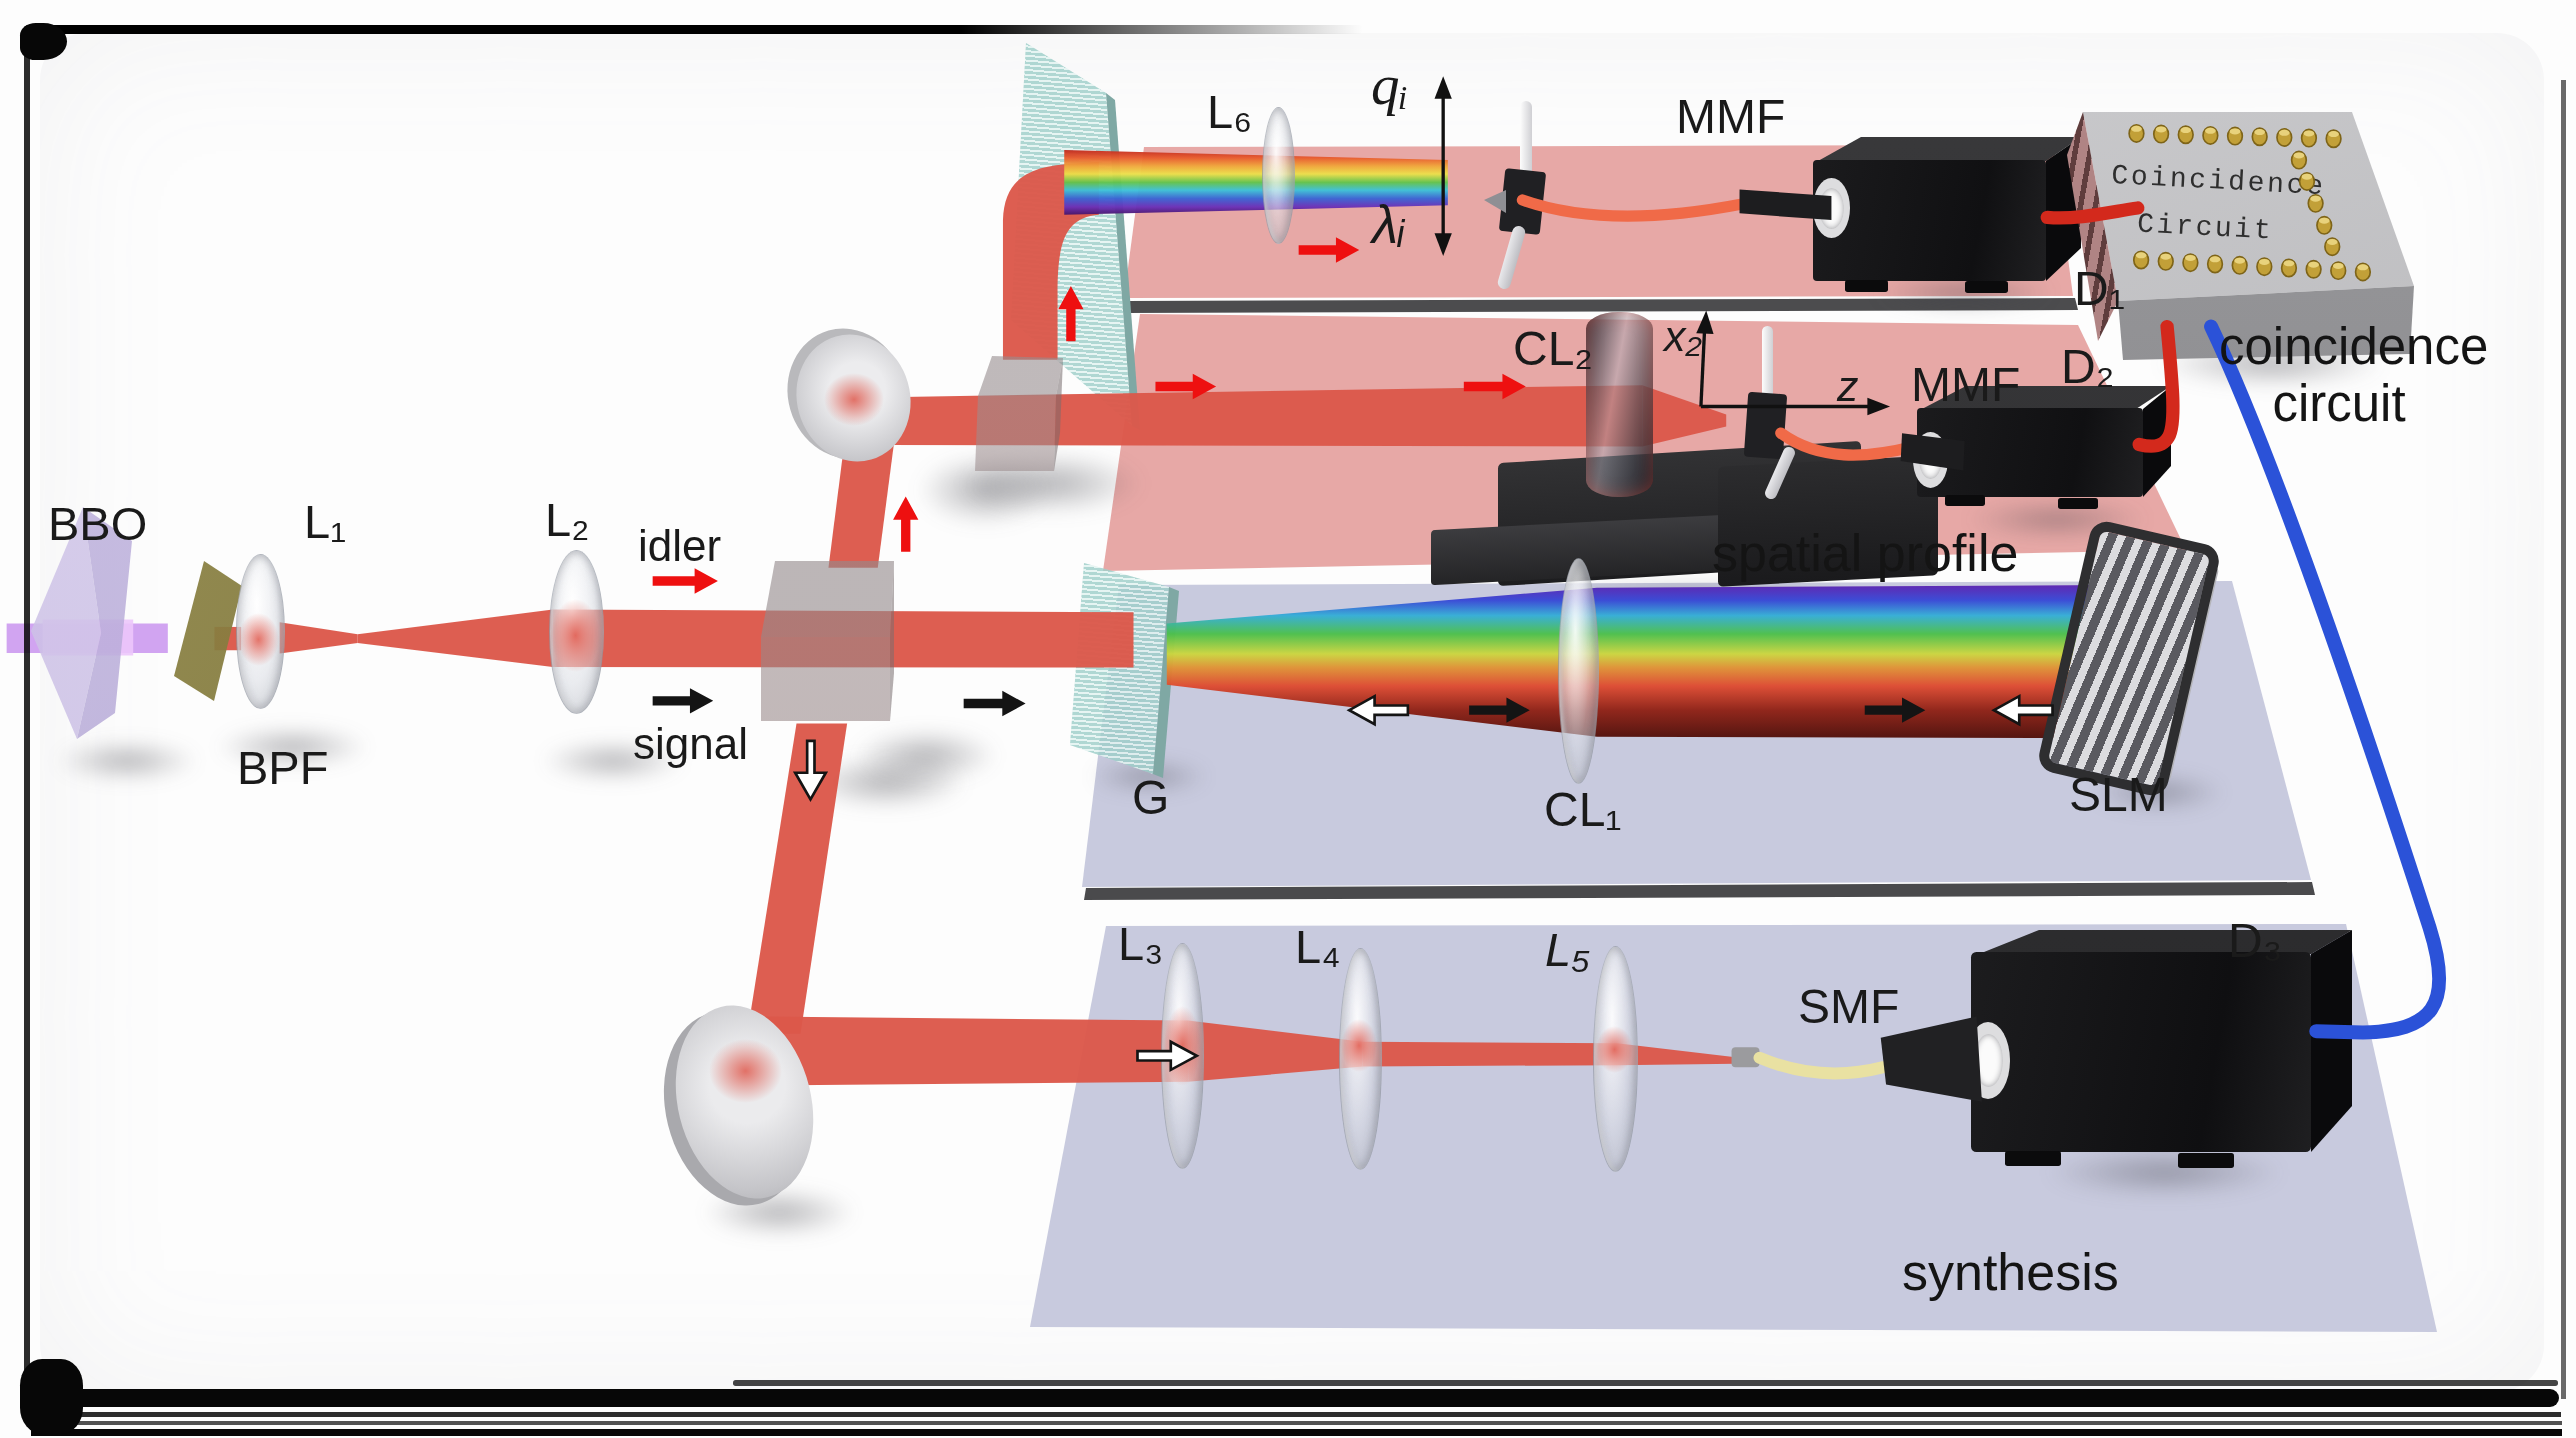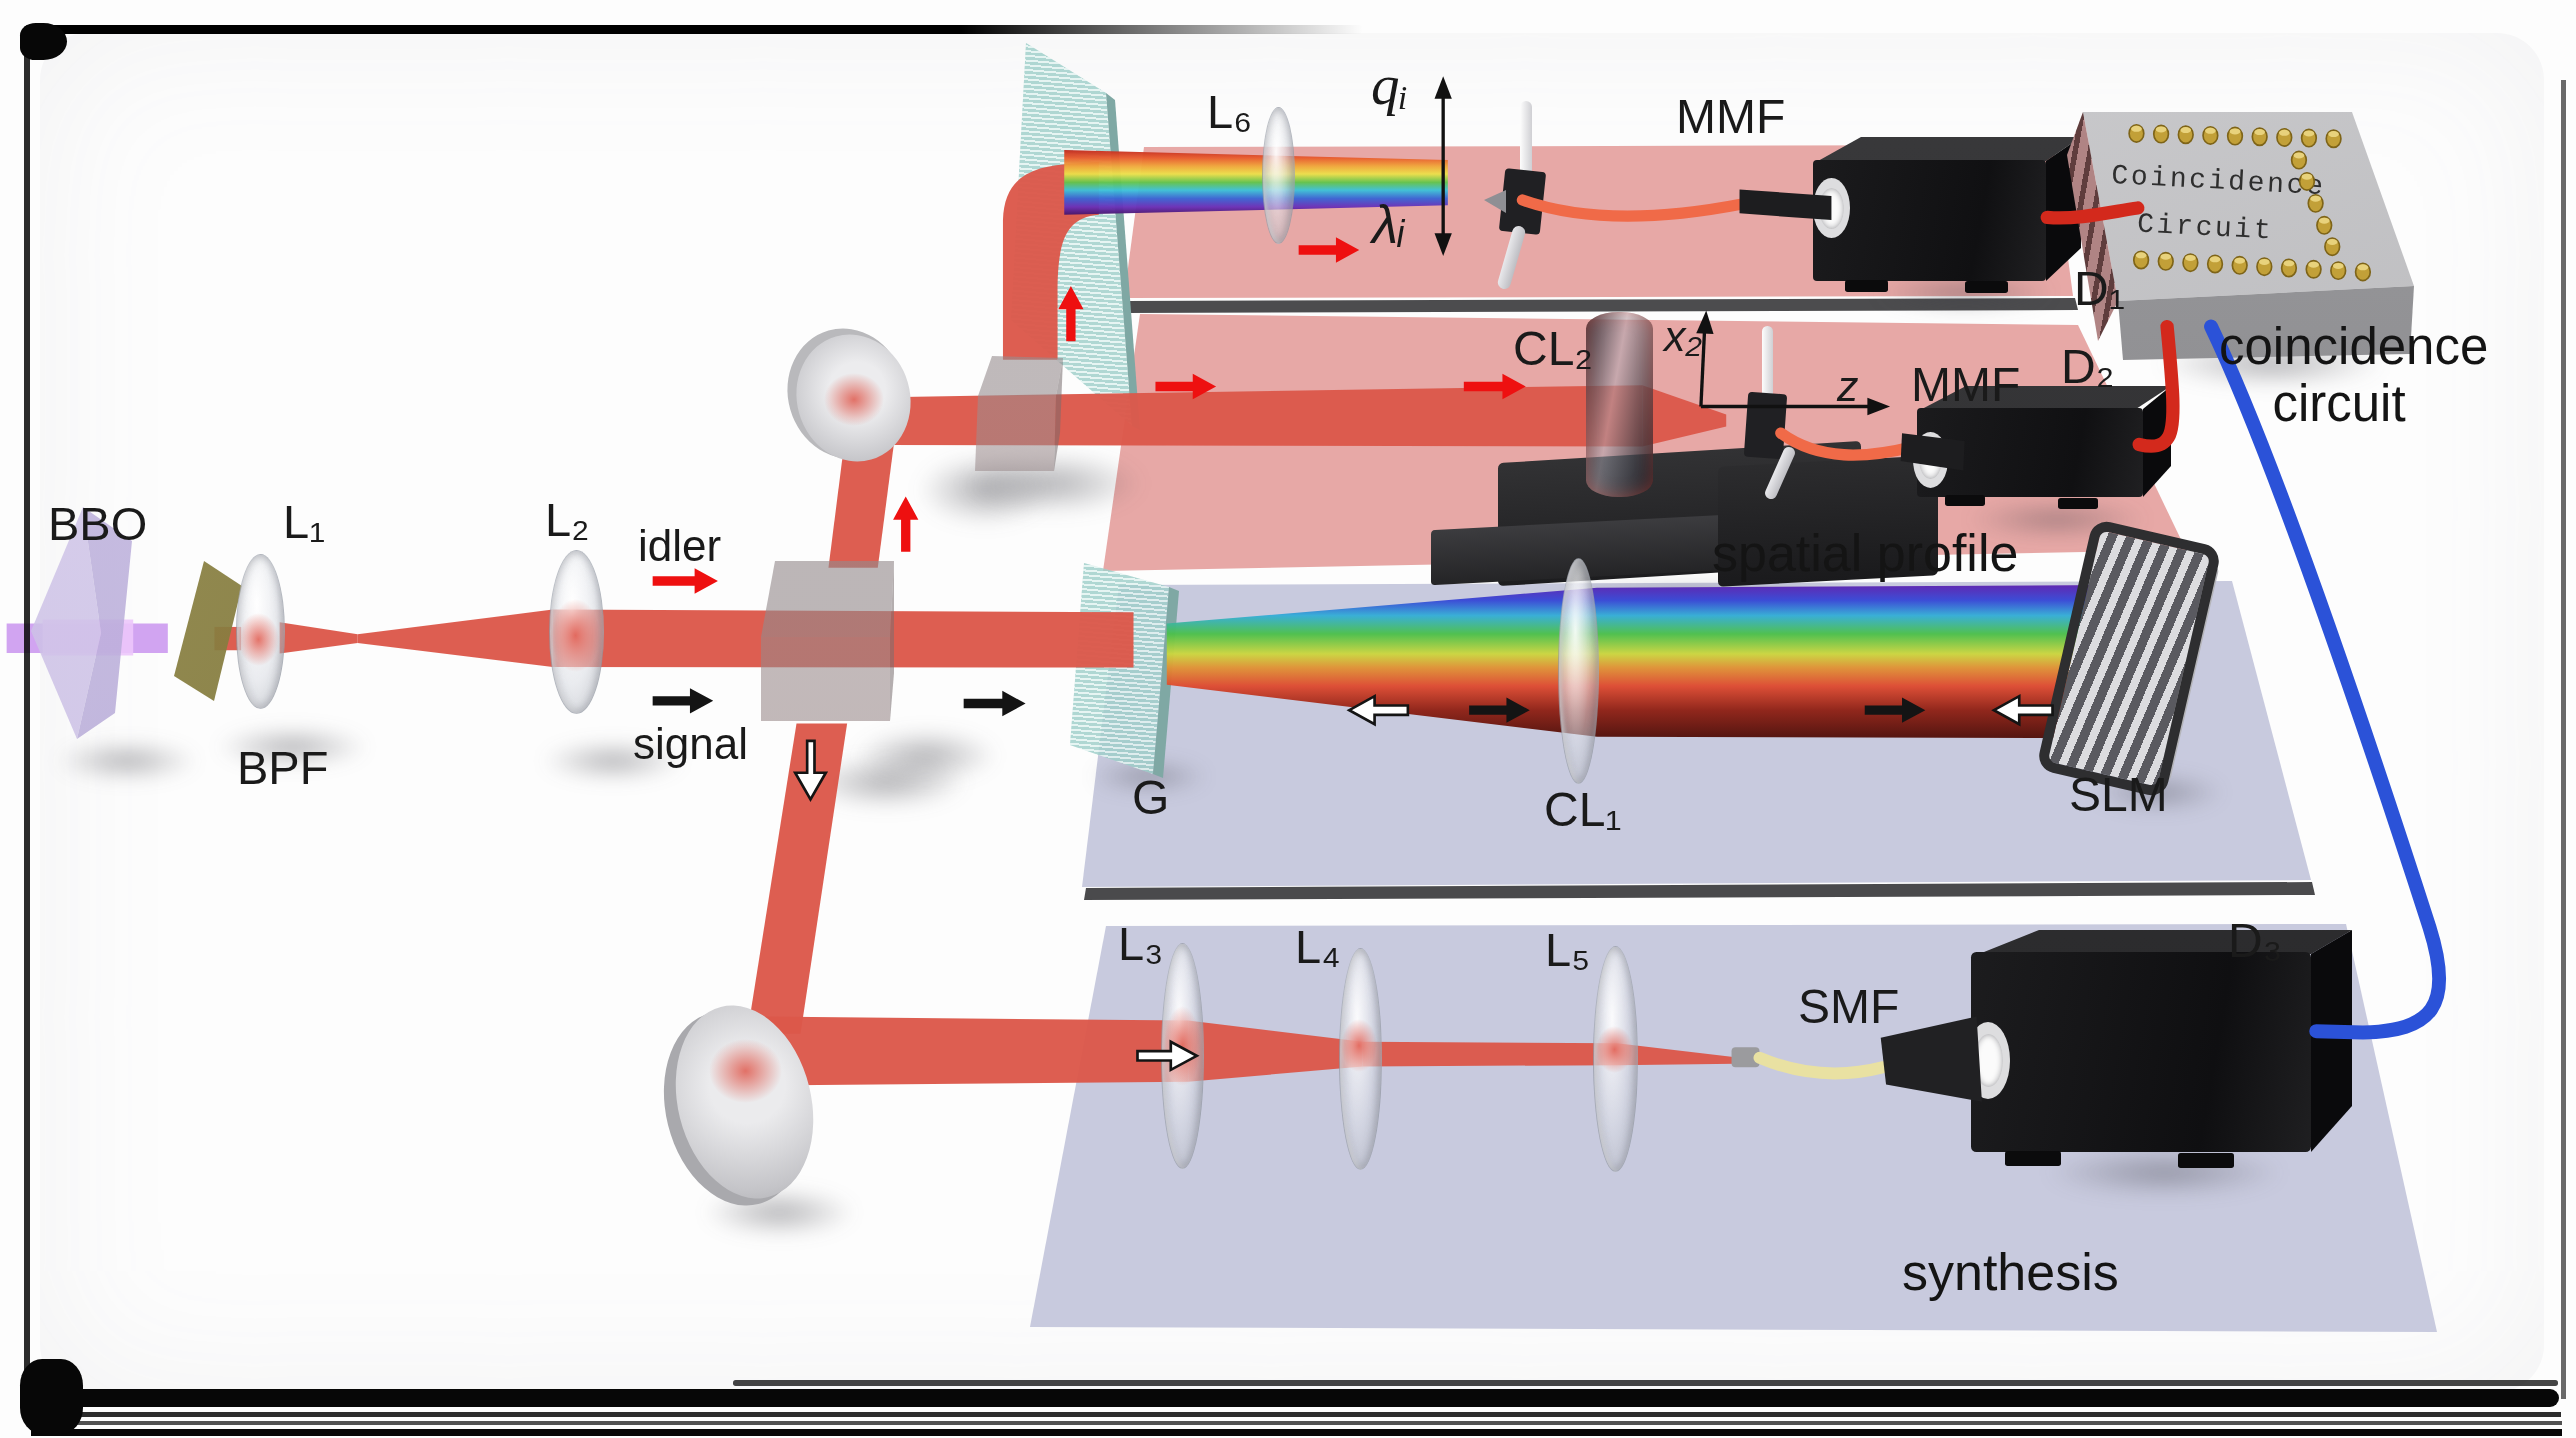--- a/index.html
+++ b/index.html
@@ -277,21 +277,21 @@
     <g fill="#ffffff" stroke="#141414" stroke-width="4" stroke-linejoin="miter">
       <path d="M 1212,1112 H 1223 V 1160 H 1240 L 1217,1200 L 1194,1160 H 1212 Z"></path>
       <path d="M 2114,1059 H 2064 V 1045 L 2026,1066 L 2064,1087 V 1073 H 2114 Z"></path>
       <path d="M 3082,1059 H 3032 V 1045 L 2994,1066 L 3032,1087 V 1073 H 3082 Z"></path>
       <path d="M 1708,1578 H 1758 V 1564 L 1797,1585 L 1758,1606 V 1592 H 1708 Z"></path>
     </g>
   </svg>
 
   <div class="lbl" style="left:48px;top:499px;font-size:47px;">BBO</div>
   <div class="lbl" style="left:196px;top:743px;font-size:47px;margin-left:41px;">BPF</div>
-  <div class="lbl" style="left:283px;top:497px;font-size:47px;">L₁</div>
+  <div class="lbl" style="left:304px;top:497px;font-size:47px;">L₁</div>
   <div class="lbl" style="left:545px;top:495px;font-size:47px;">L₂</div>
   <div class="lbl" style="left:638px;top:523px;font-size:44px;">idler</div>
   <div class="lbl" style="left:633px;top:721px;font-size:44px;">signal</div>
 
   <div class="lbl" style="left:1207px;top:87px;font-size:47px;text-align:right;">L₆</div>
   <div class="lbl it" style="left:1371px;top:55px;font-size:57px;font-family:Liberation Serif, serif;">qᵢ</div>
   <div class="lbl it" style="left:1372px;top:197px;font-size:53px;">λᵢ</div>
   <div class="lbl" style="left:1676px;top:92px;font-size:48px;">MMF</div>
   <div class="lbl" style="left:2042px;top:264px;font-size:48px;margin-left:32px;">D₁</div>
 
@@ -306,21 +306,21 @@
   <div class="lbl" style="left:1911px;top:360px;font-size:48px;">MMF</div>
   <div class="lbl" style="left:2061px;top:342px;font-size:48px;">D₂</div>
   <div class="lbl title" style="left:1712px;top:526px;font-size:52px;">spatial profile</div>
 
   <div class="lbl" style="left:1132px;top:773px;font-size:48px;">G</div>
   <div class="lbl" style="left:1544px;top:785px;font-size:48px;">CL₁</div>
   <div class="lbl" style="left:2069px;top:770px;font-size:48px;">SLM</div>
 
   <div class="lbl" style="left:1118px;top:919px;font-size:47px;">L₃</div>
   <div class="lbl" style="left:1295px;top:922px;font-size:47px;">L₄</div>
-  <div class="lbl" style="left:1545px;top:925px;font-size:47px;">L₅</div>
+  <div class="lbl" style="left:1545px;top:925px;font-size:47px;font-style:italic;">L₅</div>
   <div class="lbl" style="left:1798px;top:982px;font-size:48px;">SMF</div>
   <div class="lbl" style="left:2228px;top:916px;font-size:48px;">D₃</div>
   <div class="lbl title" style="left:1902px;top:1245px;font-size:52px;">synthesis</div>
 
   <div class="frame" style="left:24px;top:25px;width:1339px;height:8.7px;border-radius:4.7px;background:linear-gradient(90deg,#000 70%,rgba(0,0,0,0));"></div>
   <div class="frame" style="left:20px;top:22.6px;width:47px;height:37px;border-radius:40% 60% 60% 40%;"></div>
   <div class="frame" style="left:24px;top:27px;width:6px;height:1367px;opacity:.85;"></div>
   <div class="frame" style="left:2561px;top:80px;width:5.3px;height:1319px;opacity:.6;"></div>
   <div class="frame" style="left:28px;top:1389px;width:2531px;height:18px;border-radius:9.3px;"></div>
   <div class="frame" style="left:40px;top:1412px;width:2521px;height:5.3px;opacity:.85;"></div>

